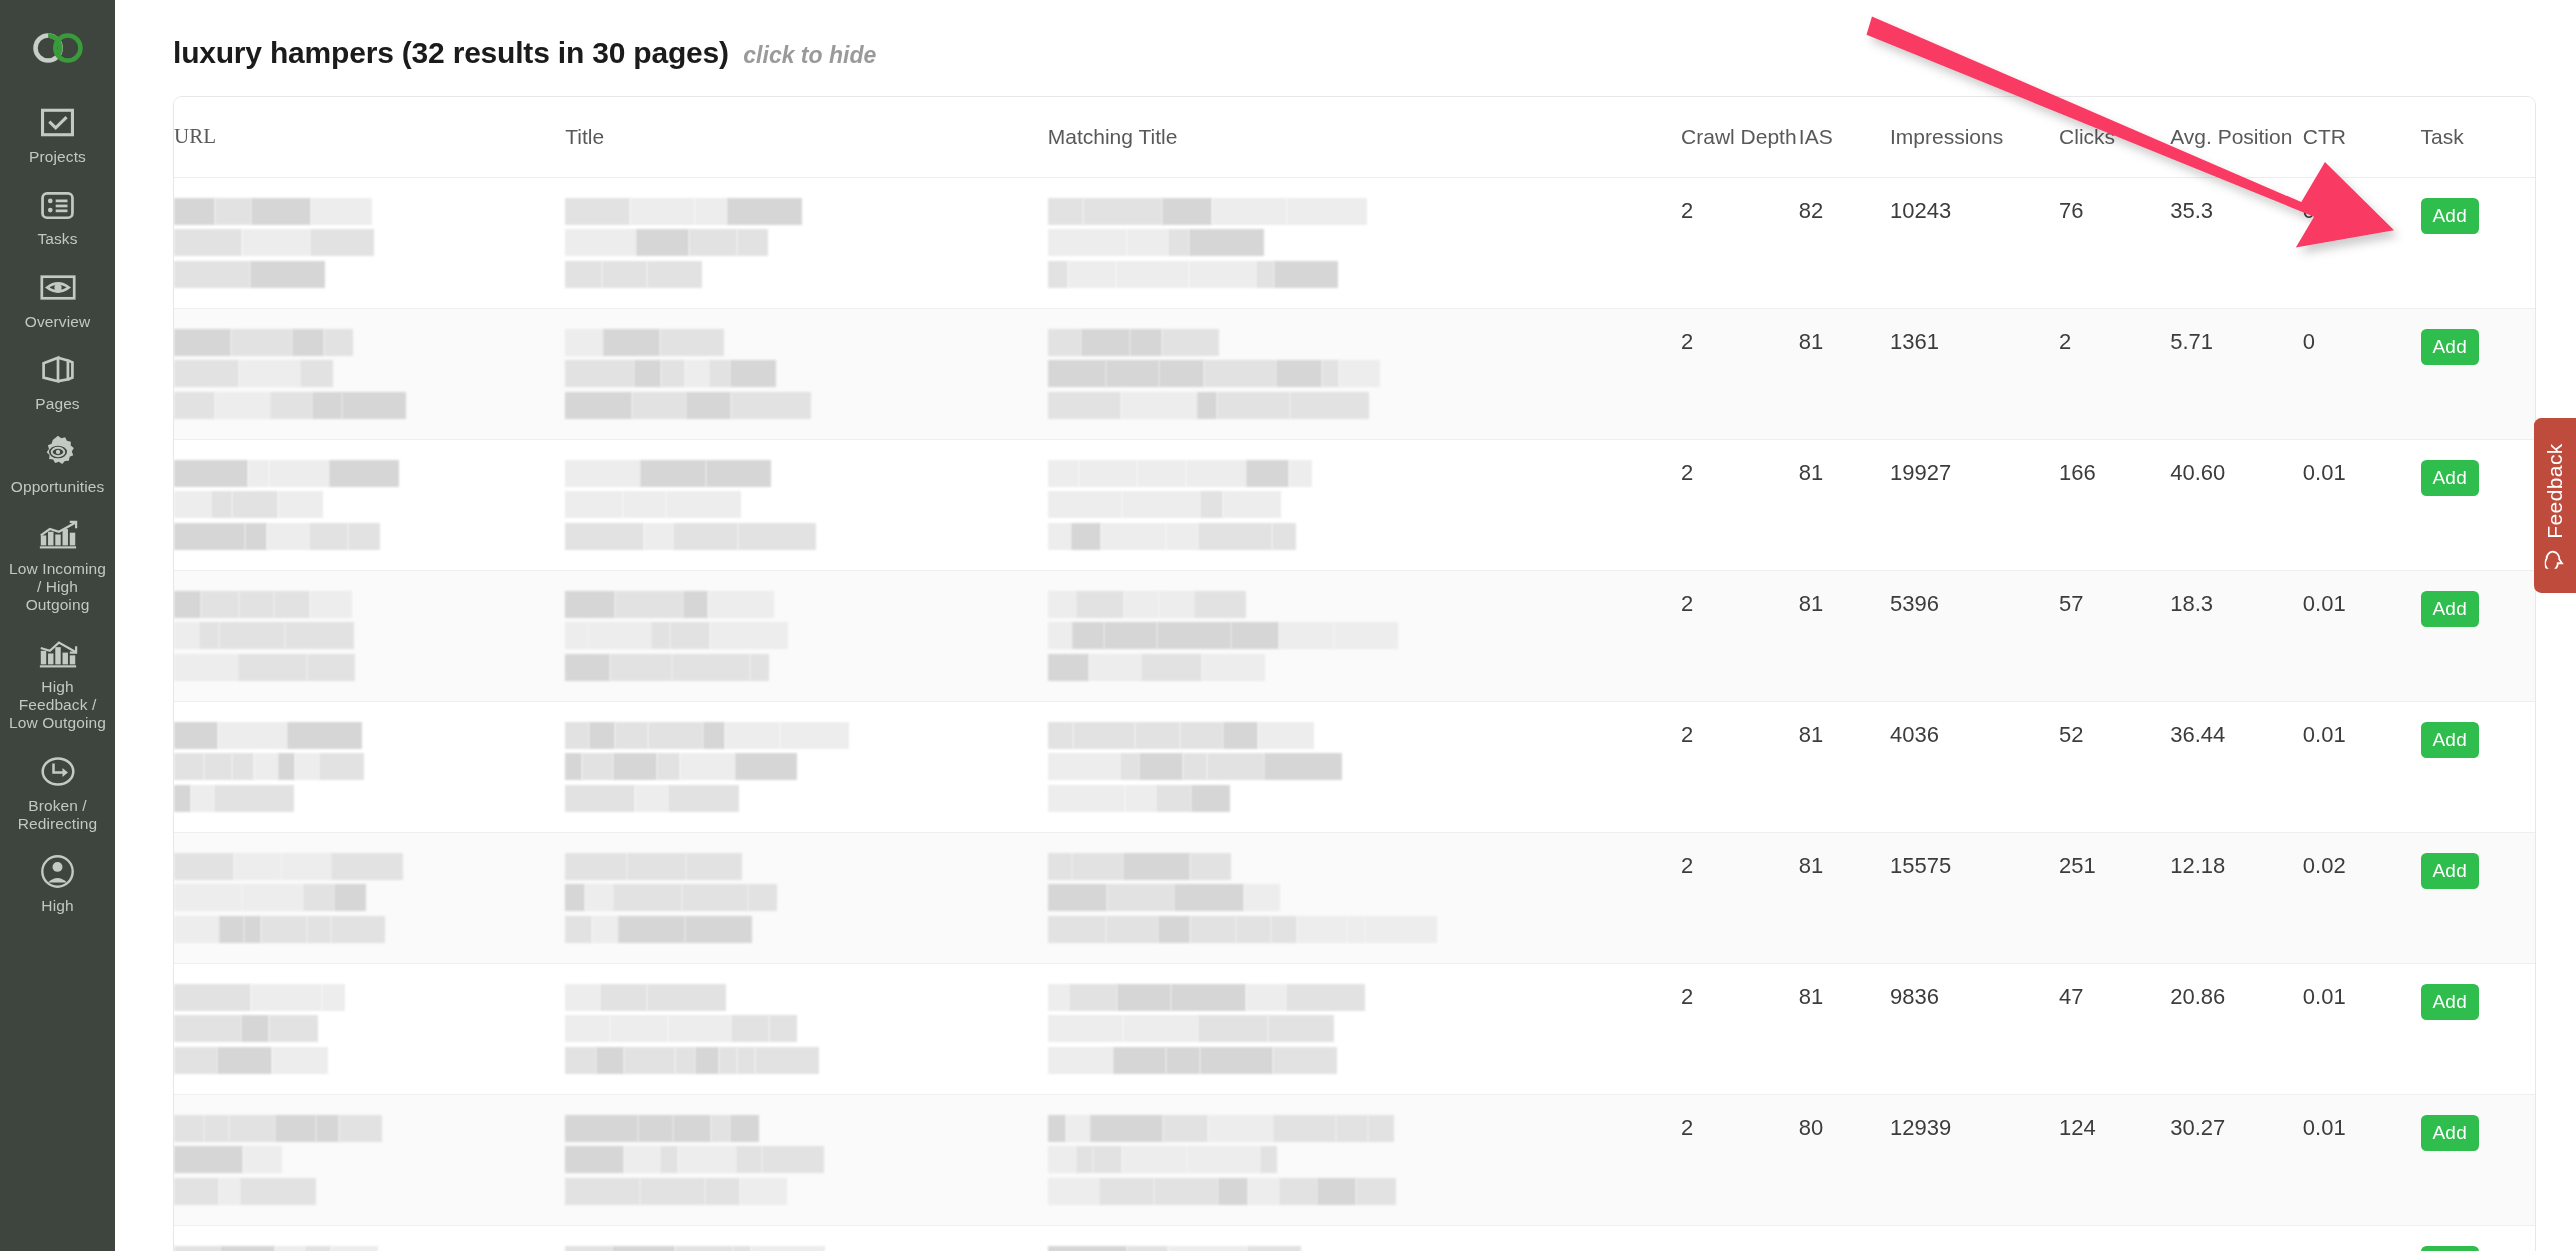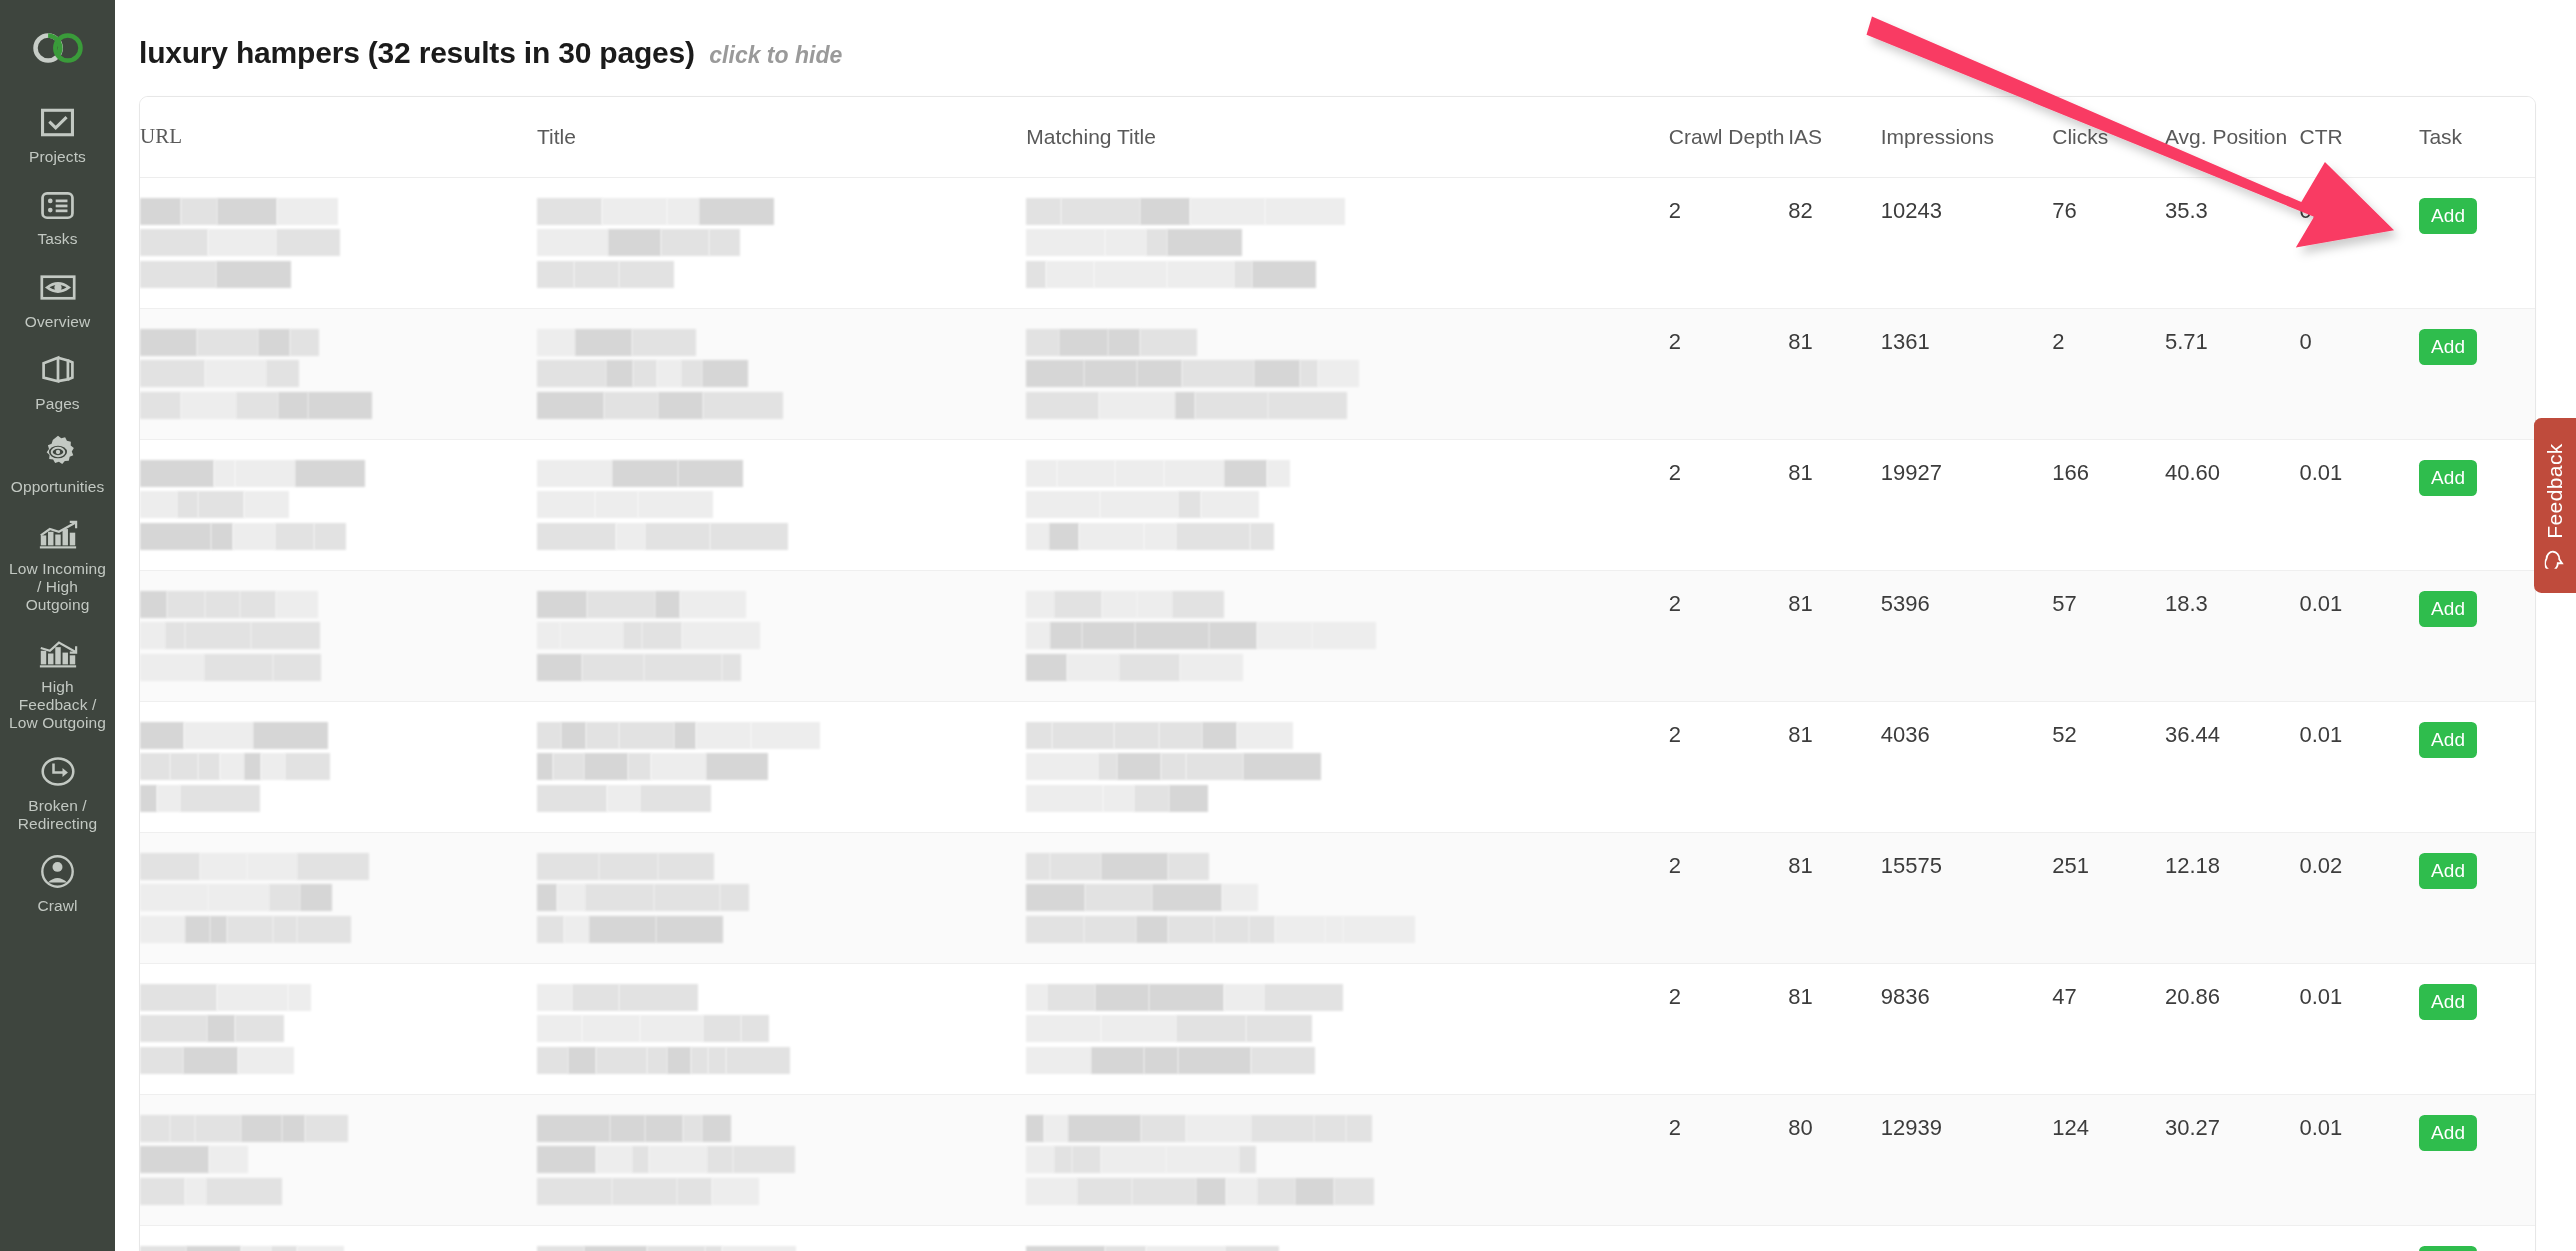--- a/index.html
+++ b/index.html
@@ -25,21 +25,21 @@
     display: flex; flex-direction: column; align-items: center; justify-content: flex-start;
     margin-top: 20px; cursor: pointer; text-decoration: none;
   }
   .nav-item .ico { height: 38px; display:flex; align-items:center; justify-content:center; }
   .nav-item .lbl {
     color: #c2c8c2; font-size: 15.5px; line-height: 18px; text-align: center;
     margin-top: 6.4px; width: 102px; letter-spacing: 0.1px;
   }
 
   
-  .main { position: relative; flex: 1 1 auto; height: 1252px; background:#fff; padding-left: 24px; }
+  .main { position: relative; flex: 1 1 auto; height: 1252px; background:#fff; padding-left: 58px; }
 
   .page-heading {
     padding-top: 35px; padding-bottom: 0;
     font-size: 30px; line-height: 35px; color: #1b1b1b; font-weight: 700;
     letter-spacing: -0.2px; white-space: nowrap;
   }
   .page-heading .hint {
     color: #9a9a9a; font-size: 23px; font-style: italic; font-weight: 700;
     margin-left: 6.4px; letter-spacing: 0; cursor: pointer;
   }
@@ -234,21 +234,21 @@
     </a>
 
     <a class="nav-item">
       <span class="ico">
         <svg width="35" height="35" viewBox="0 0 38 38">
           <circle cx="19" cy="19" r="16.5" fill="none" stroke="#c3c9c3" stroke-width="2.6"></circle>
           <circle cx="19" cy="14" r="5.4" fill="#c3c9c3"></circle>
           <path d="M8.5 31 q10.5 -10 21 0" fill="#c3c9c3"></path>
         </svg>
       </span>
-      <span class="lbl">Crawl</span>
+      <span class="lbl">High</span>
     </a>
   </nav>
 
   <section class="main">
 
     <h1 class="page-heading">
       <span>luxury hampers</span>
       <span>(32 results in 30 pages)</span>
       <span class="hint">click to hide</span>
     </h1>

